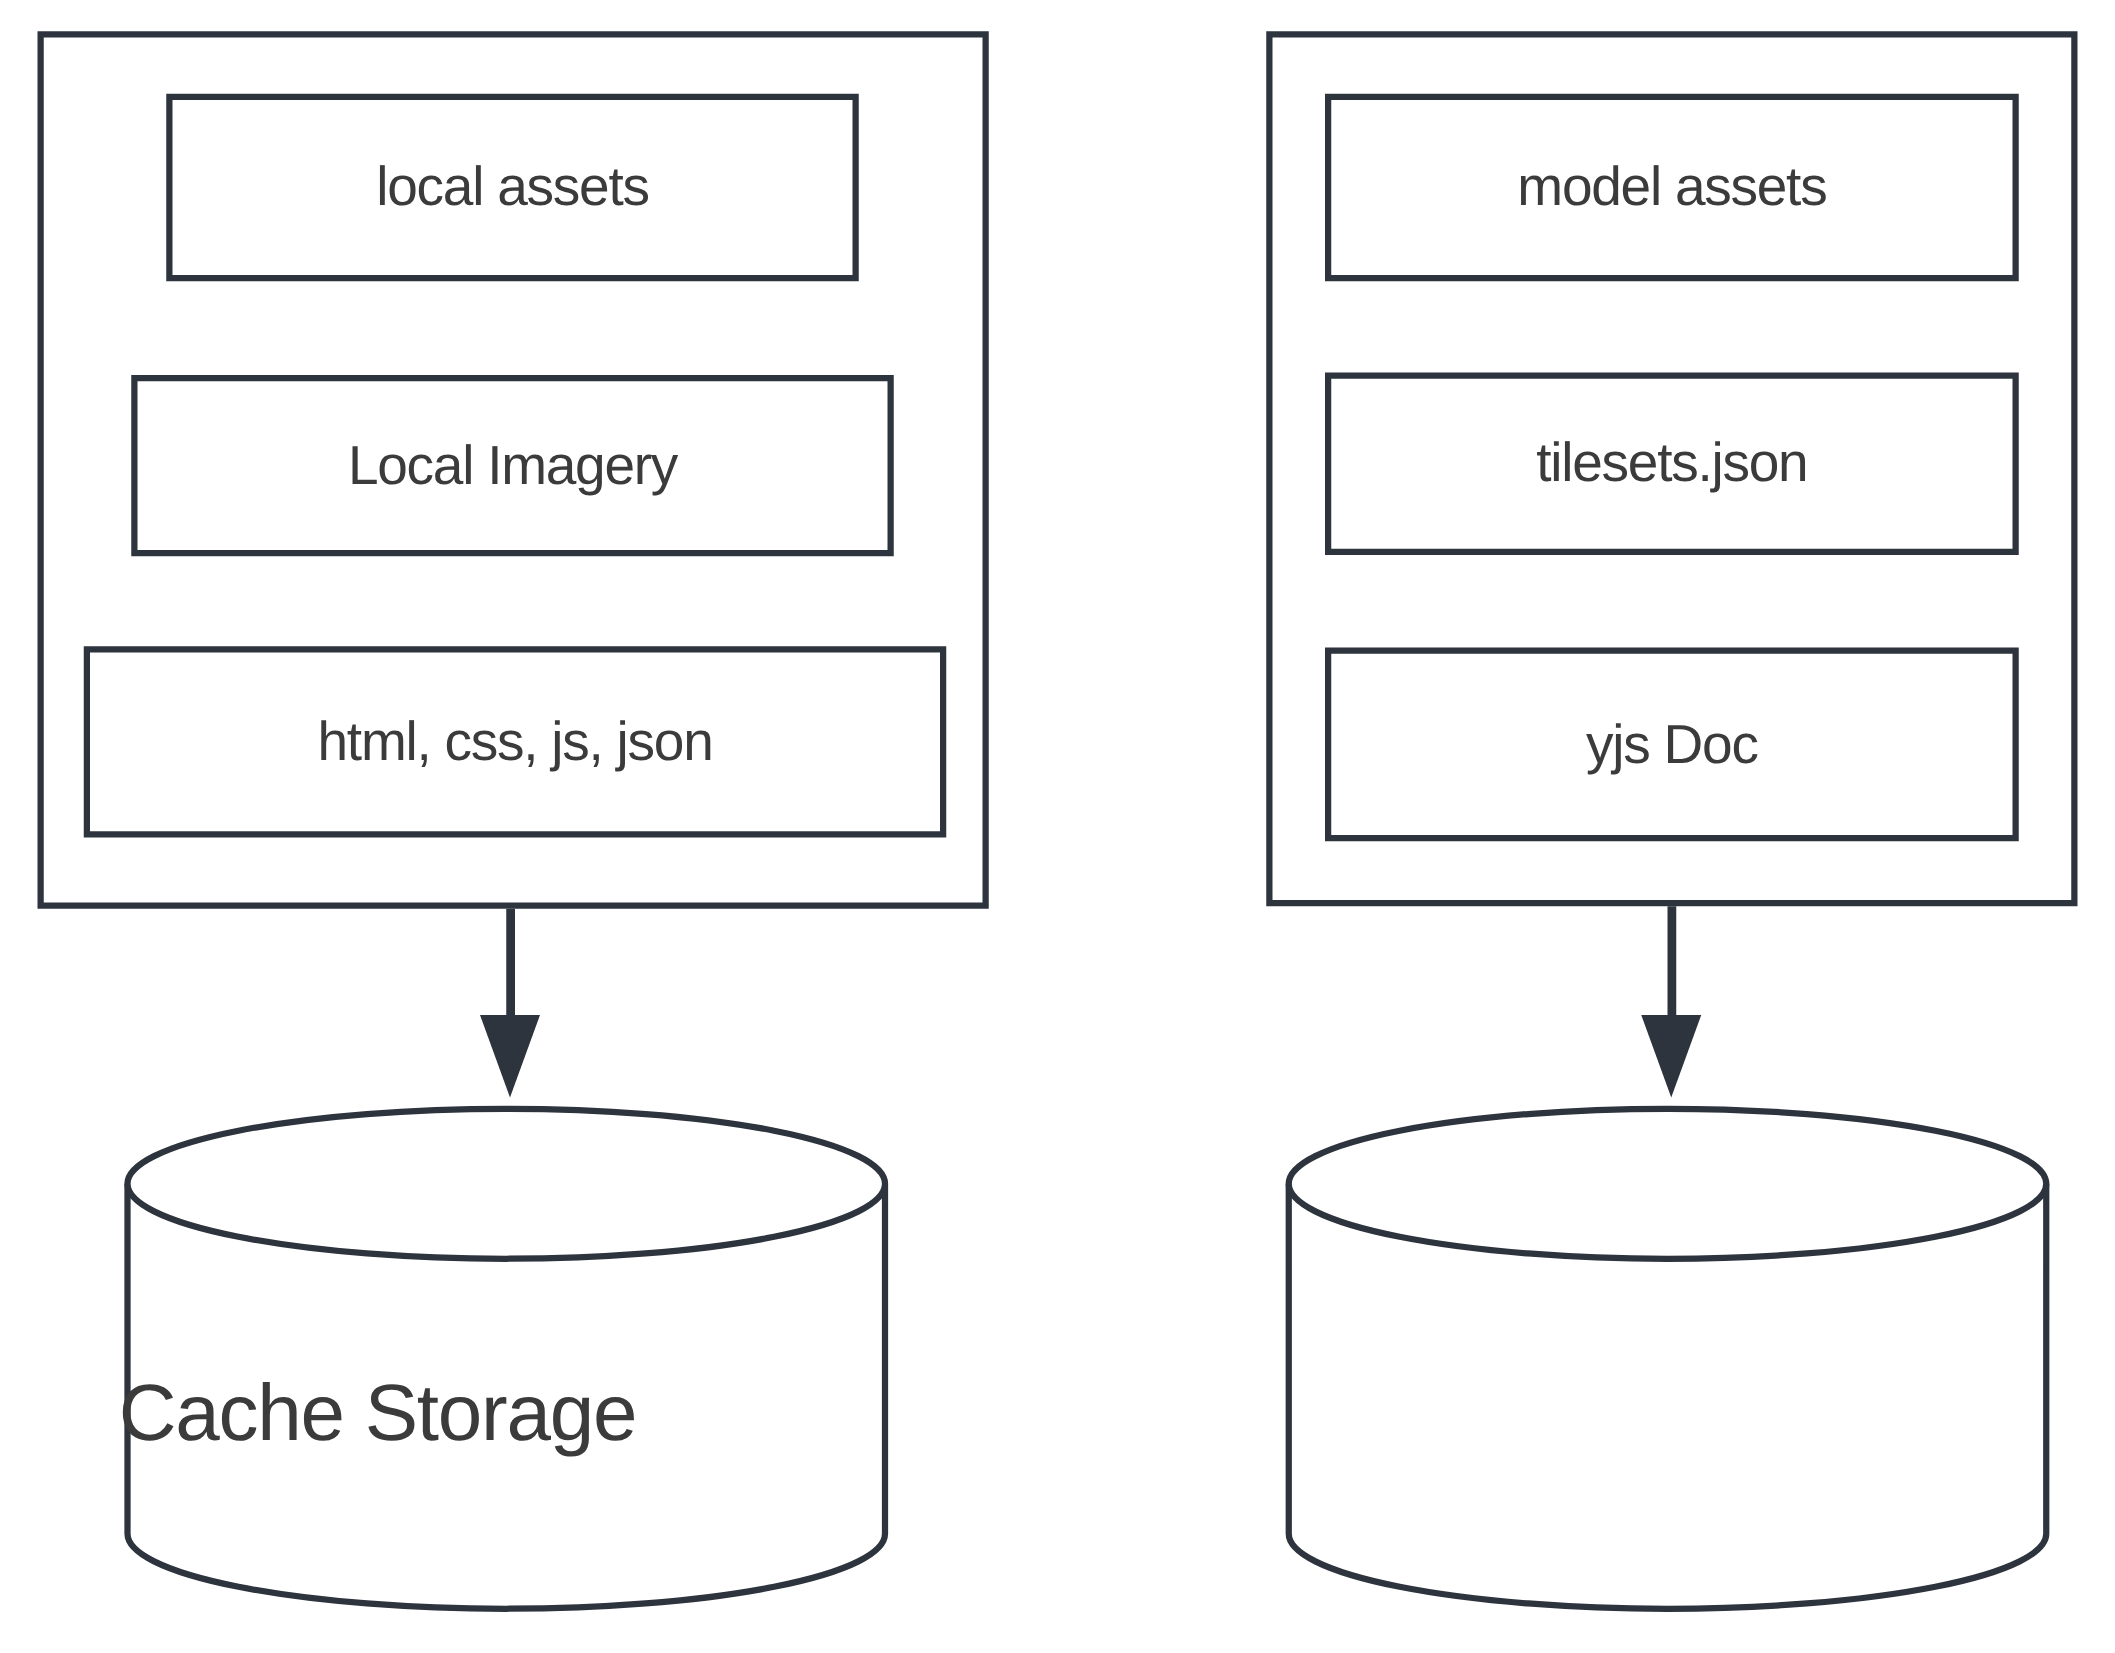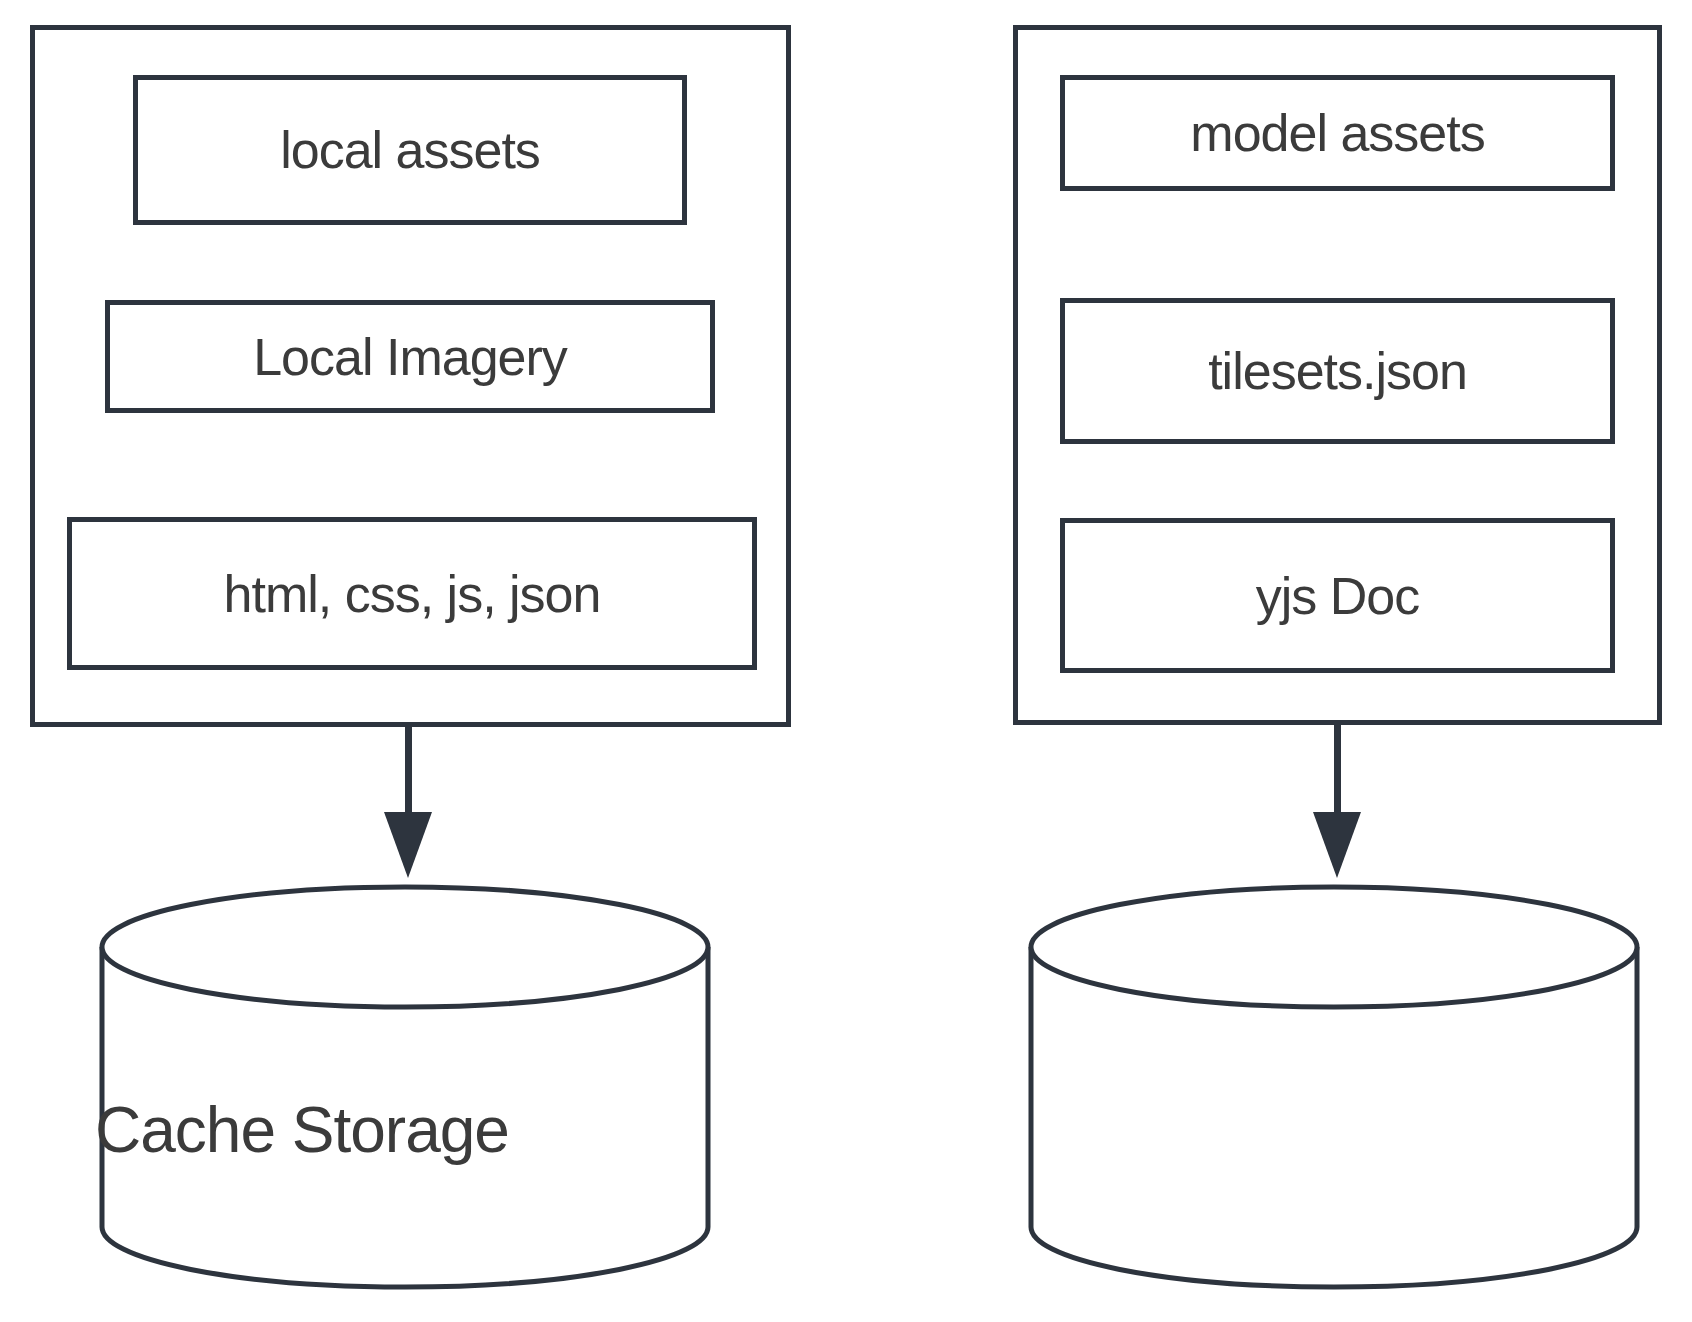--- a/index.html
+++ b/index.html
@@ -19,34 +19,34 @@
   .box{
     position:absolute;
     box-sizing:border-box;
     border:5px solid var(--stroke);
     background:var(--bg);
   }
   .item{
     display:flex;
     align-items:center;
     justify-content:center;
-    font-size:52px;
+    font-size:44px;
     letter-spacing:-1px;
     white-space:nowrap;
     color:var(--text);
   }
   
   .outer-left  {left:30px;  top:25px; width:761px; height:702px;}
   .outer-right {left:1013px;top:25px; width:649px; height:700px;}
 
   .l-item0{left:133px; top:75px;  width:554px; height:150px;}
-  .l-item1{left:105px; top:300px; width:610px; height:113px;justify-content:center;}
+  .l-item1{left:105px; top:300px; width:610px; height:145px;justify-content:center;}
   .l-item2{left:67px;  top:517px; width:690px; height:153px;}
 
-  .r-item0{left:1060px; top:75px;  width:555px; height:116px;}
+  .r-item0{left:1060px; top:75px;  width:555px; height:150px;}
   .r-item1{left:1060px; top:298px; width:555px; height:146px;}
   .r-item2{left:1060px; top:518px; width:555px; height:155px;}
 
   .arrow-stem{
     position:absolute;
     width:7px;
     background:var(--stroke);
   }
   .arrow-head{
     position:absolute;

